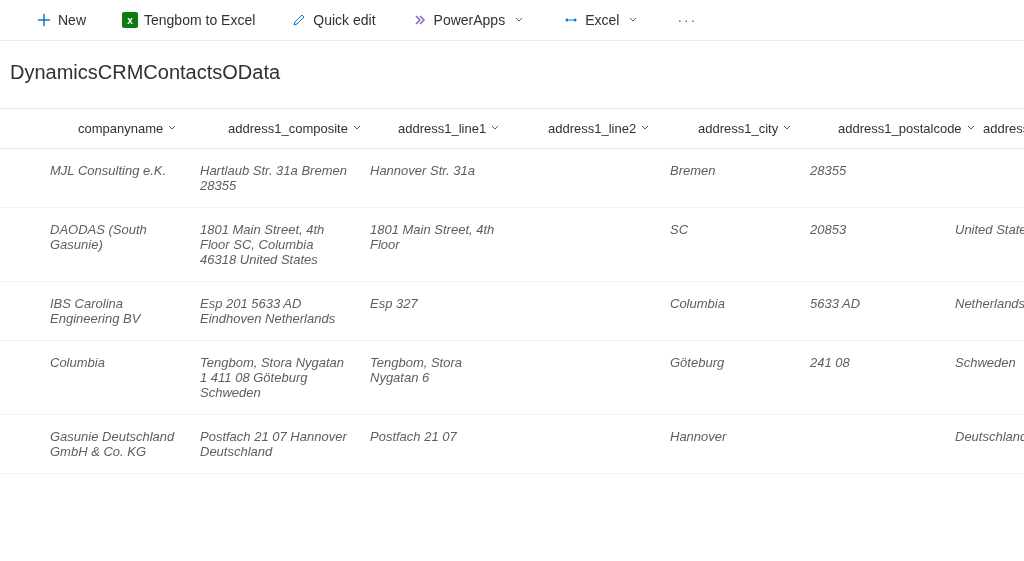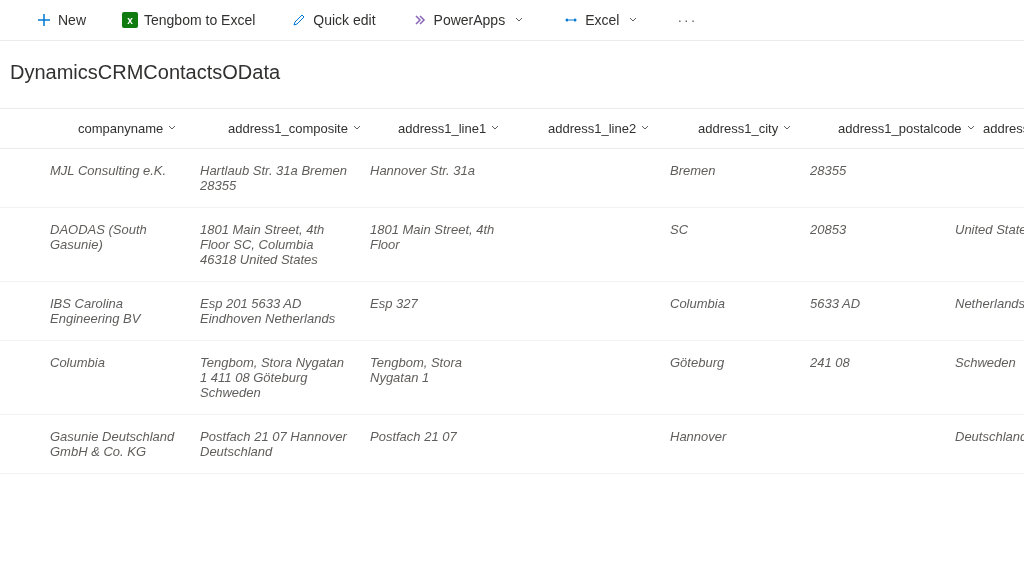--- a/index.html
+++ b/index.html
@@ -279,21 +279,21 @@
           <td>Esp 327</td>
           <td></td>
           <td>Columbia</td>
           <td>5633 AD</td>
           <td>Netherlands</td>
         </tr>
         <tr>
           <td></td>
           <td>Columbia</td>
           <td>Tengbom, Stora Nygatan 1 411 08 Göteburg Schweden</td>
-          <td>Tengbom, Stora Nygatan 1</td>
+          <td>Tengbom, Stora Nygatan 6</td>
           <td></td>
           <td>Göteburg</td>
           <td>241 08</td>
           <td>Schweden</td>
         </tr>
         <tr>
           <td></td>
           <td>Gasunie Deutschland GmbH &amp; Co. KG</td>
           <td>Postfach 21 07 Hannover Deutschland</td>
           <td>Postfach 21 07</td>

